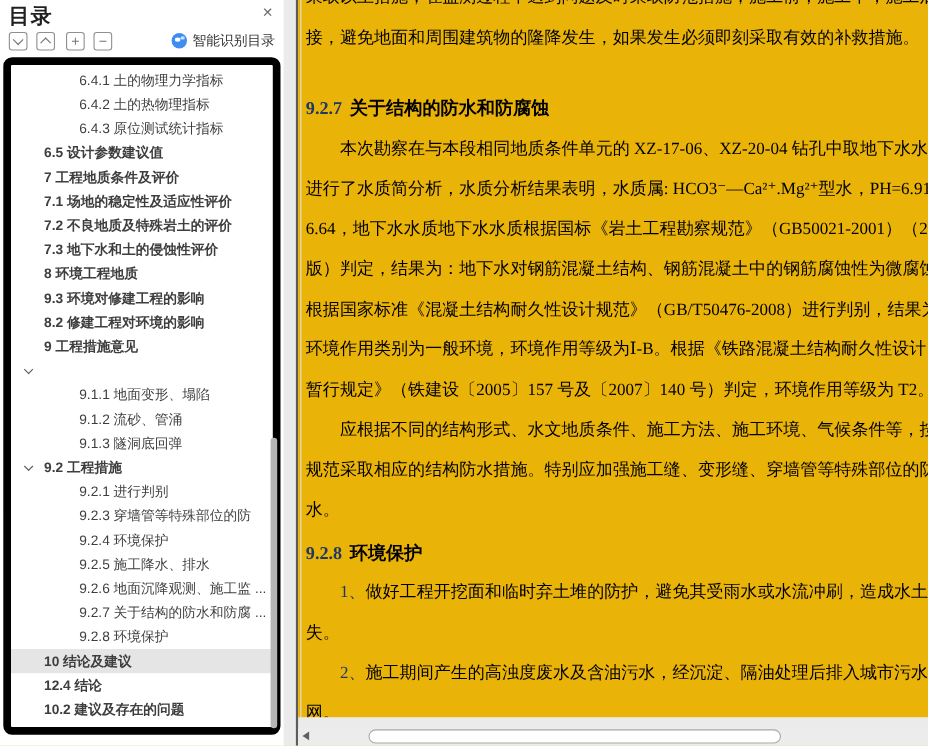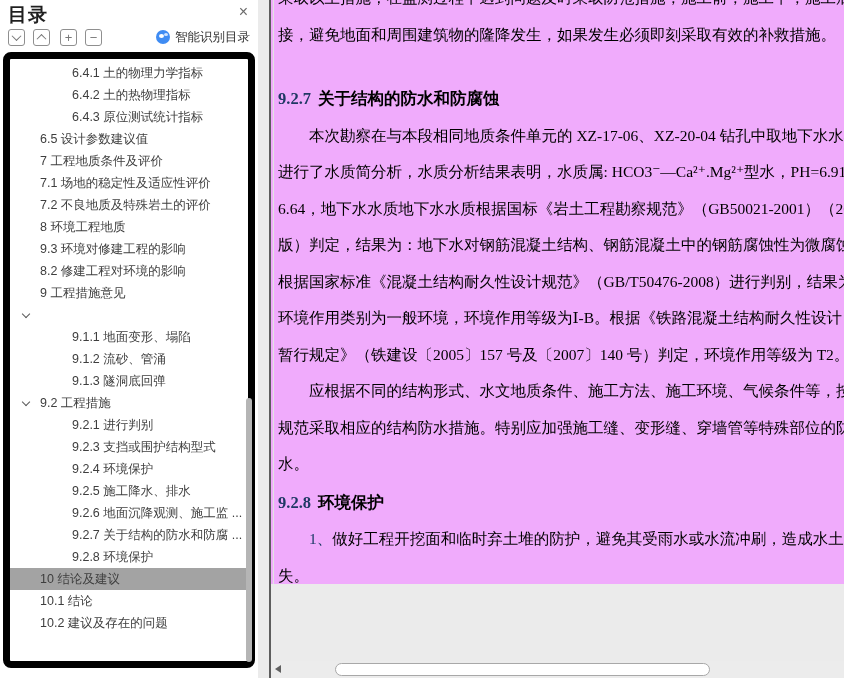--- a/index.html
+++ b/index.html
@@ -24,36 +24,36 @@
   .ai-icon::before { content:""; position:absolute; left:2.5px; top:4px; width:5px; height:4px;
                      border-radius:50%; background:#ffffff; }
   .ai-icon::after { content:""; position:absolute; right:2px; top:2.5px; width:4px; height:3px;
                     border-radius:50%; background:#cfe3ff; }
   .ai-label { font-size:12.5px; color:#333333; }
 
   .toc-box { position:absolute; left:3px; top:52px; width:252px; height:616px;
              border:7px solid #000000; border-radius:8px; background:#fff; overflow:hidden; padding-top:3px; }
   .toc-item { position:relative; height:22px; line-height:22px; font-size:12.5px; color:#3e3e3e;
               white-space:nowrap; overflow:hidden; cursor:pointer; }
-  .toc-item.lv1, .toc-item.lv2 { padding-left:30px; }
+  .toc-item.lv1, .toc-item.lv2 { padding-left:30px;font-weight:bold; }
   .toc-item.lv3 { padding-left:62px; }
-  .toc-item.selected { background:#a3a3a3; }
+  .toc-item.selected { background:#e5e5e5; }
   .toc-item .chev { display:none; }
   .toc-item.expandable .chev { display:block; position:absolute; left:13px; top:7px;
               width:6px; height:6px; border-right:1.4px solid #5a5a5a; border-bottom:1.4px solid #5a5a5a;
               transform:rotate(45deg); }
   .toc-scroll-thumb { position:absolute; right:2px; top:348px; width:6px; height:264px;
               background:#b5b5b5; border-radius:3px; cursor:pointer; }
 
   
   .panel-gap { position:absolute; left:258px; top:0; width:11px; height:678px; background:#ebebeb; }
   .panel-line { position:absolute; left:269px; top:0; width:2px; height:678px; background:#5d5d5d; }
 
   
-  .content { position:absolute; left:271px; top:0; width:573px; height:584px; background:#f0abfc; overflow:hidden; }
+  .content { position:absolute; left:271px; top:0; width:573px; height:652px; background:#eab308; overflow:hidden; }
   .content::before { content:""; position:absolute; left:2px; top:0; width:1px; height:661px; background:#e2e2e2; }
   .doc { position:absolute; left:7px; top:-20px; width:900px;
          font-family:"Liberation Serif","DejaVu Serif",serif; font-size:15.5px; color:#000; }
   .ln { line-height:36.5px; white-space:nowrap; }
   .ln.indent { padding-left:31px; }
   .heading { line-height:36.5px; white-space:nowrap; font-weight:bold; font-size:16.5px; }
   .heading.h1 { margin-top:28px; }
   .heading.h2 { margin-top:2px; }
   .hnum { color:#1f3864; margin-right:7px; }
   .lnum { color:#1a3a66; }
@@ -114,20 +114,24 @@
         <span class="toc-label">7 工程地质条件及评价</span>
       </div>
       <div class="toc-item lv2">
         
         <span class="toc-label">7.1 场地的稳定性及适应性评价</span>
       </div>
       <div class="toc-item lv2">
         
         <span class="toc-label">7.2 不良地质及特殊岩土的评价</span>
       </div>
+      <div class="toc-item lv2">
+        
+        <span class="toc-label">7.3 地下水和土的侵蚀性评价</span>
+      </div>
       <div class="toc-item lv1">
         
         <span class="toc-label">8 环境工程地质</span>
       </div>
       <div class="toc-item lv2">
         
         <span class="toc-label">9.3 环境对修建工程的影响</span>
       </div>
       <div class="toc-item lv2">
         
@@ -155,21 +159,21 @@
       <div class="toc-item lv2 expandable">
         <span class="chev"></span>
         <span class="toc-label">9.2 工程措施</span>
       </div>
       <div class="toc-item lv3">
         
         <span class="toc-label">9.2.1 进行判别</span>
       </div>
       <div class="toc-item lv3">
         
-        <span class="toc-label">9.2.3 支挡或围护结构型式</span>
+        <span class="toc-label">9.2.3 穿墙管等特殊部位的防</span>
       </div>
       <div class="toc-item lv3">
         
         <span class="toc-label">9.2.4 环境保护</span>
       </div>
       <div class="toc-item lv3">
         
         <span class="toc-label">9.2.5 施工降水、排水</span>
       </div>
       <div class="toc-item lv3">
@@ -183,21 +187,21 @@
       <div class="toc-item lv3">
         
         <span class="toc-label">9.2.8 环境保护</span>
       </div>
       <div class="toc-item lv1 selected">
         
         <span class="toc-label">10 结论及建议</span>
       </div>
       <div class="toc-item lv2">
         
-        <span class="toc-label">10.1 结论</span>
+        <span class="toc-label">12.4 结论</span>
       </div>
       <div class="toc-item lv2">
         
         <span class="toc-label">10.2 建议及存在的问题</span>
       </div>
     </div>
   <div class="toc-scroll-thumb" style="top:398px; height:264px; left:246px; position:absolute;"></div>
 </div>
 
 <div class="panel-gap"></div>

